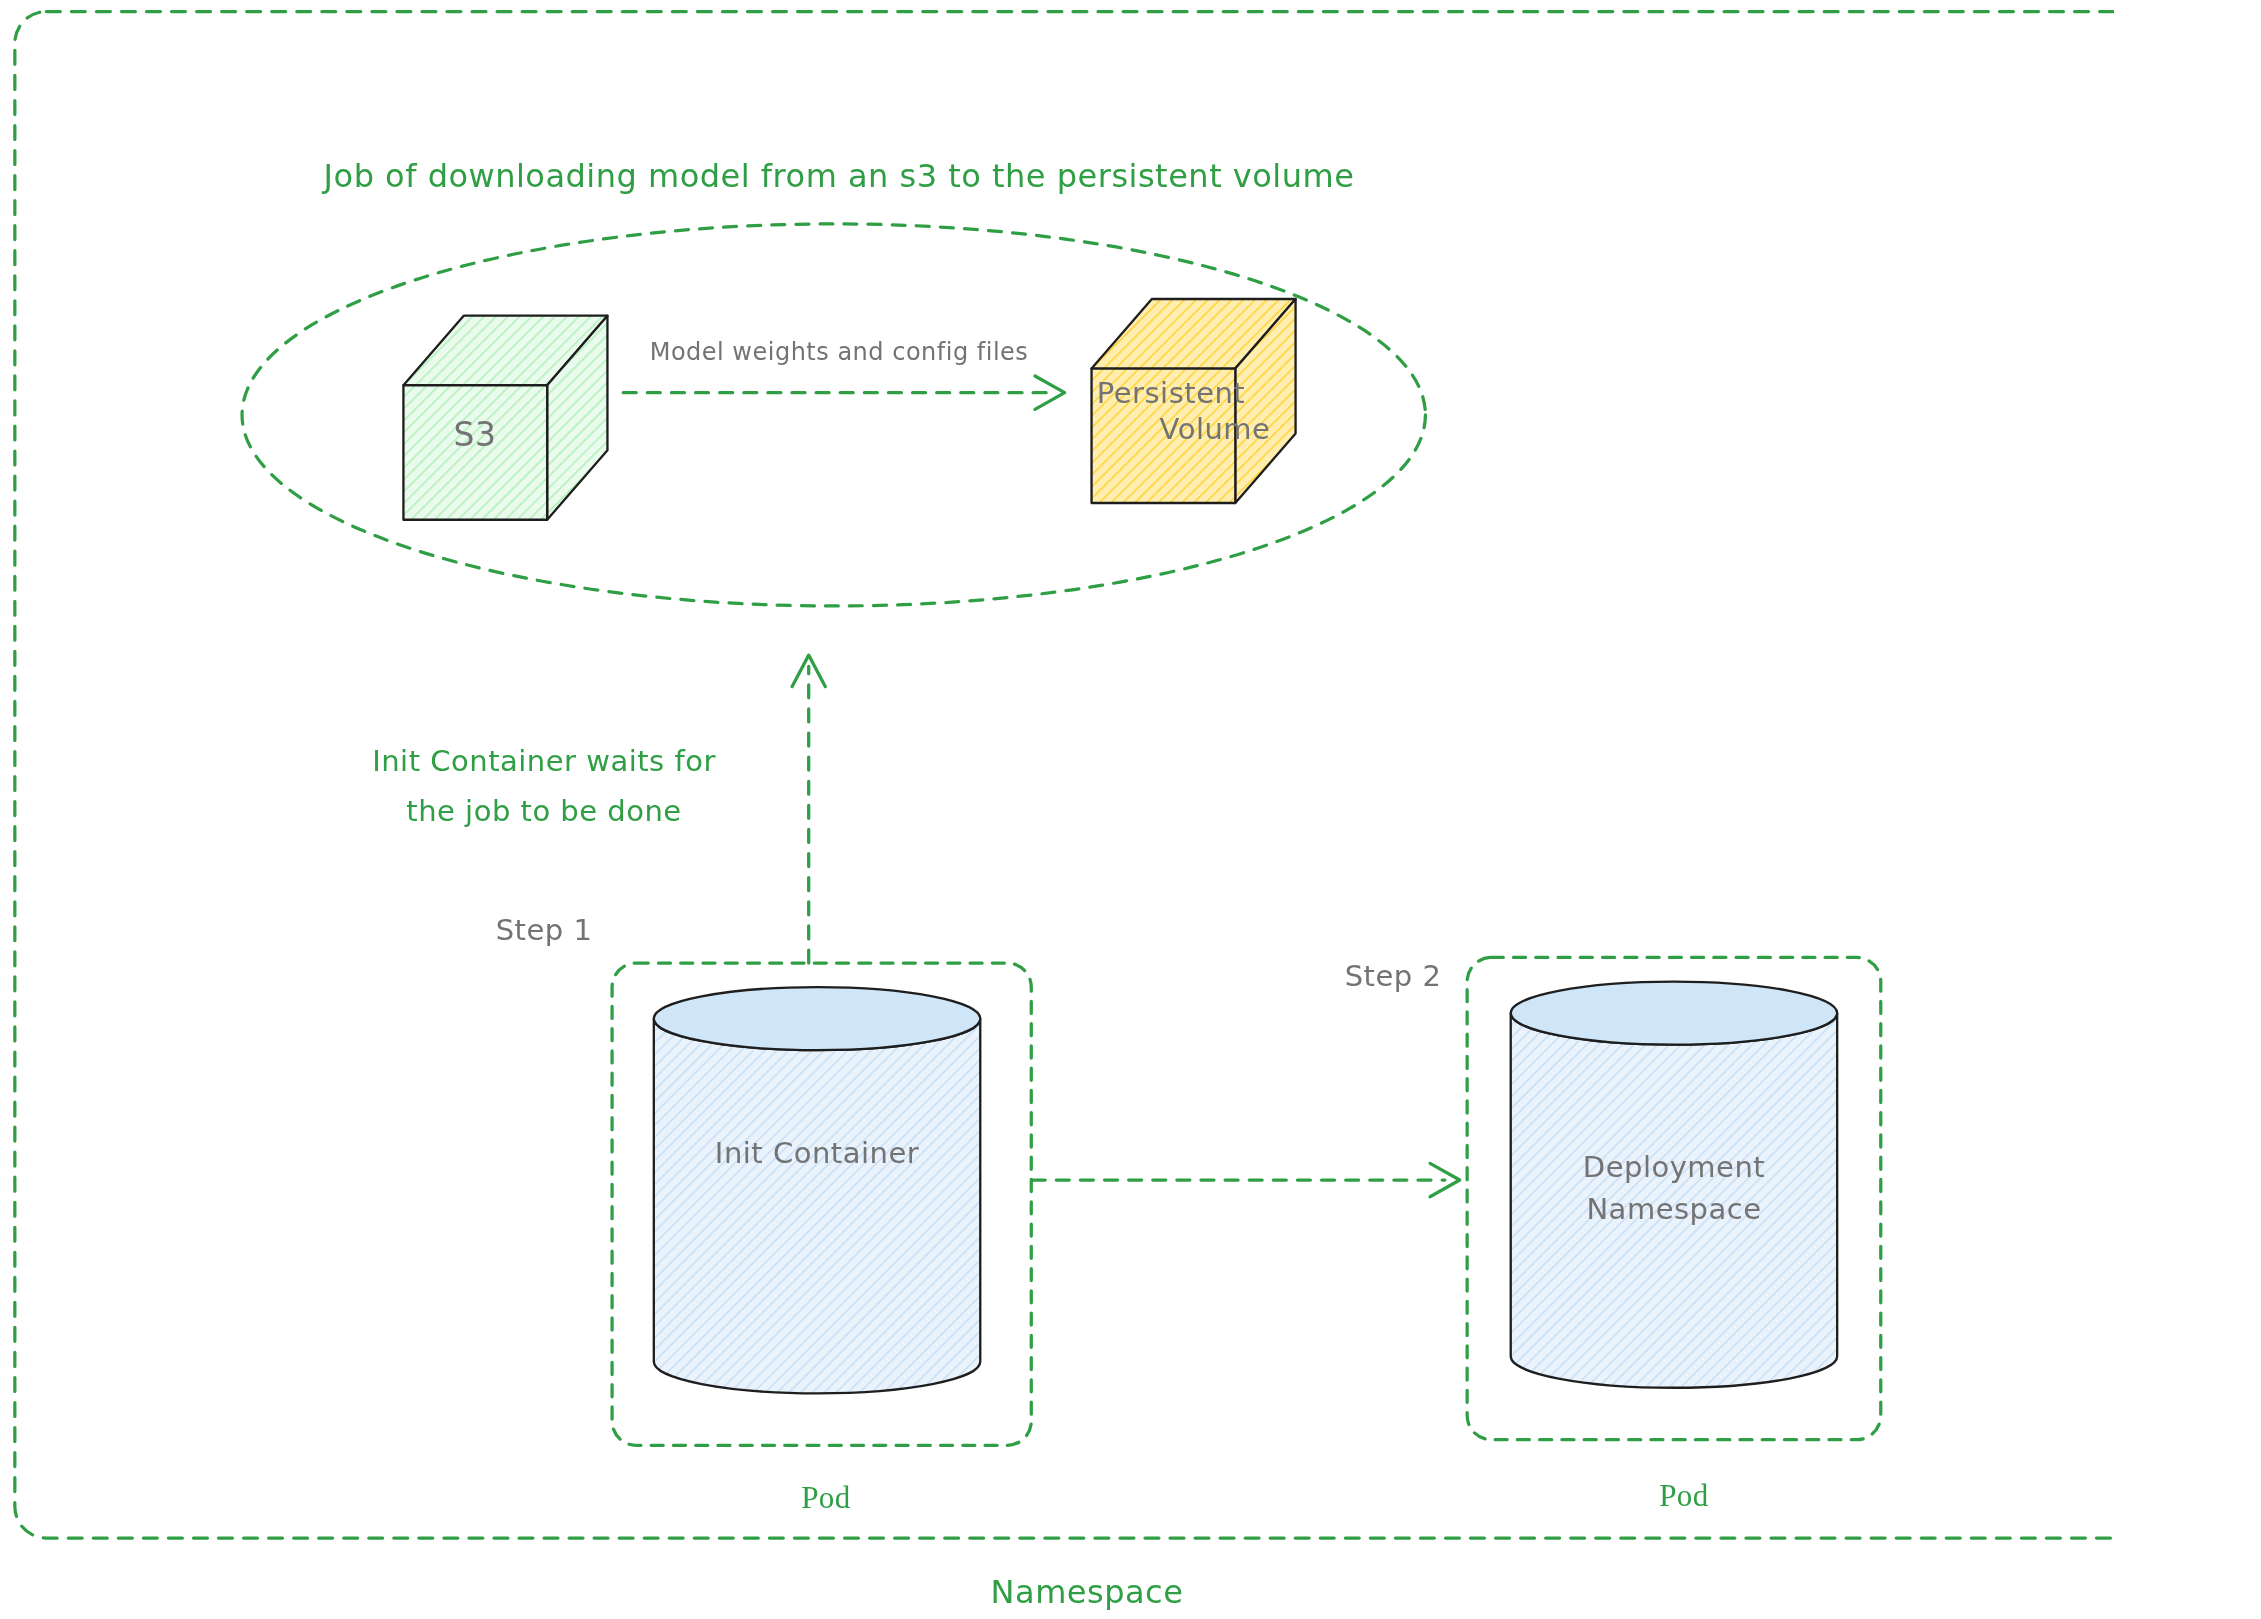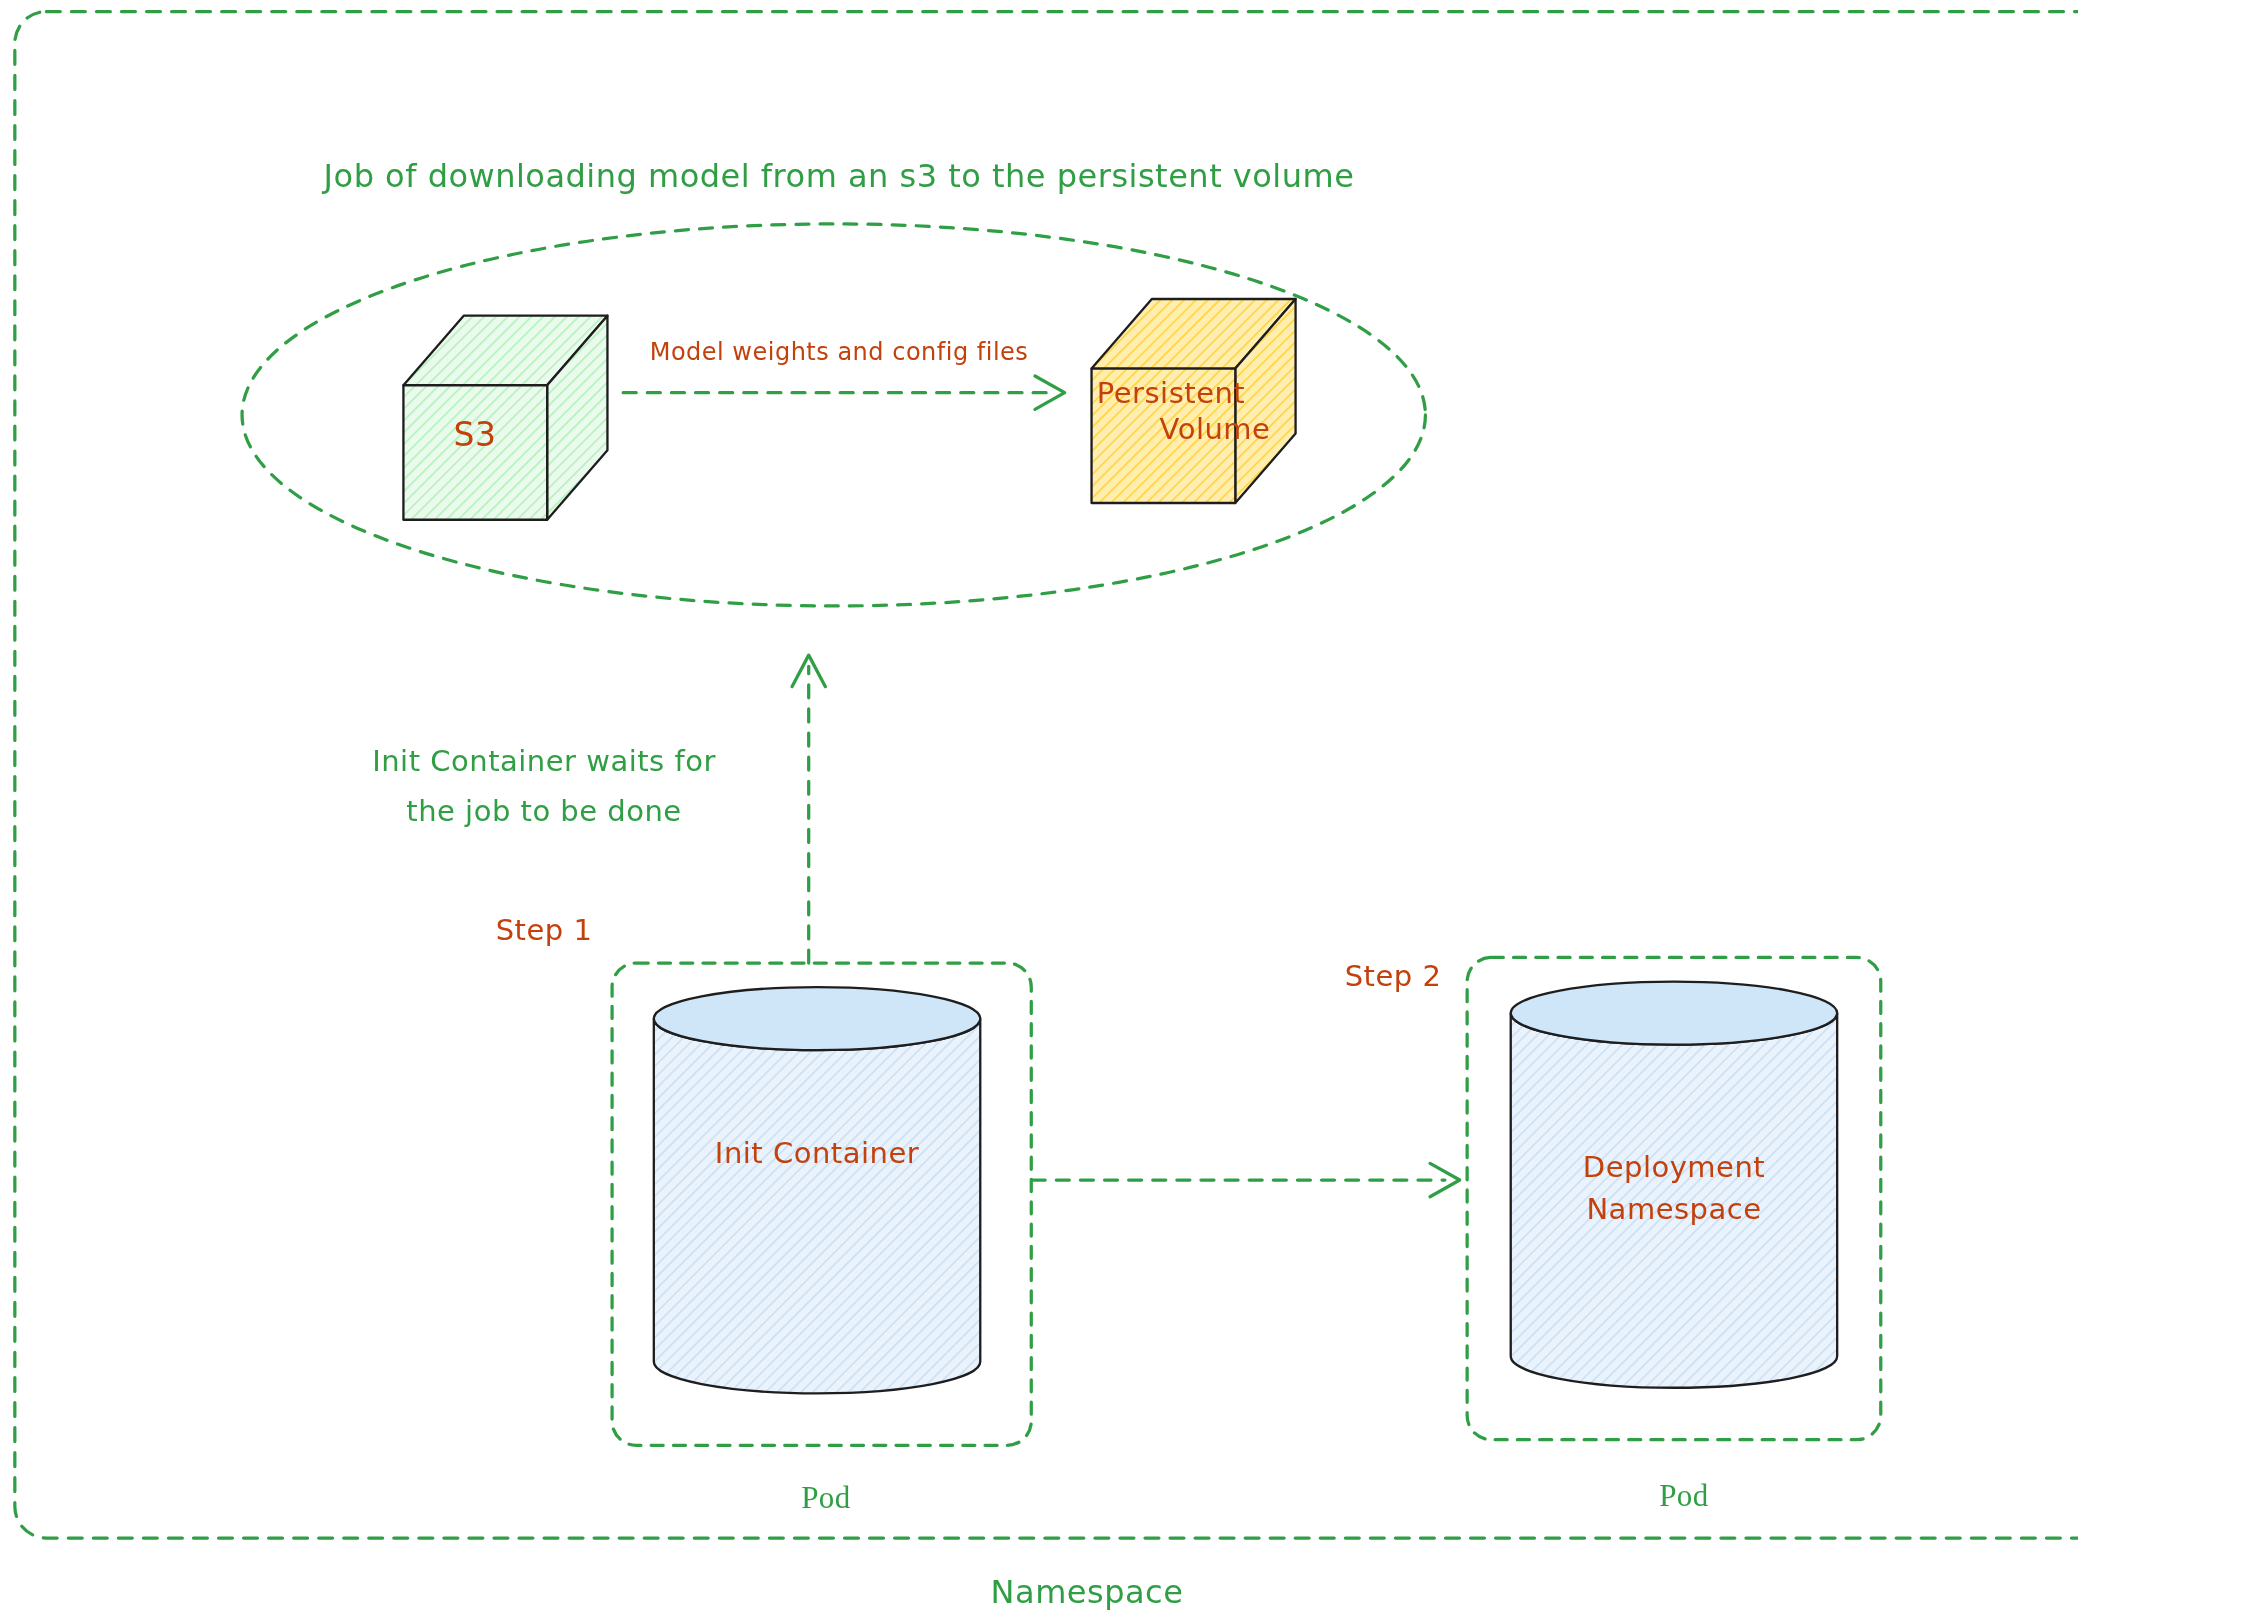--- a/index.html
+++ b/index.html
@@ -3,31 +3,32 @@
 <meta charset="utf-8">
 <style>
   html, body { margin: 0; padding: 0; background: #ffffff; }
   .canvas {
     position: relative;
     width: 2078px;
     height: 1620px;
     background: #ffffff;
     font-family: "DejaVu Sans", sans-serif;
     overflow: hidden;
+    padding-left: 36px;
   }
   .layer { position: absolute; left: 0; top: 0; }
   .txt {
     position: absolute;
     transform: translate(-50%, -50%);
     white-space: nowrap;
     letter-spacing: 0.5px;
     line-height: 1;
   }
   .green { color: #2f9e44; }
-  .ink   { color: #c2410c; }
+  .ink   { color: #737373; }
   .fs26 { font-size: 24px; }
   .fs31 { font-size: 29px; }
   .fs33 { font-size: 31px; font-family: Liberation Serif, serif; }
   .fs34 { font-size: 32px; }
   .fs36 { font-size: 33px; }
   .fs38 { font-size: 29px; }
 </style>
 </head>
 <body>
 

